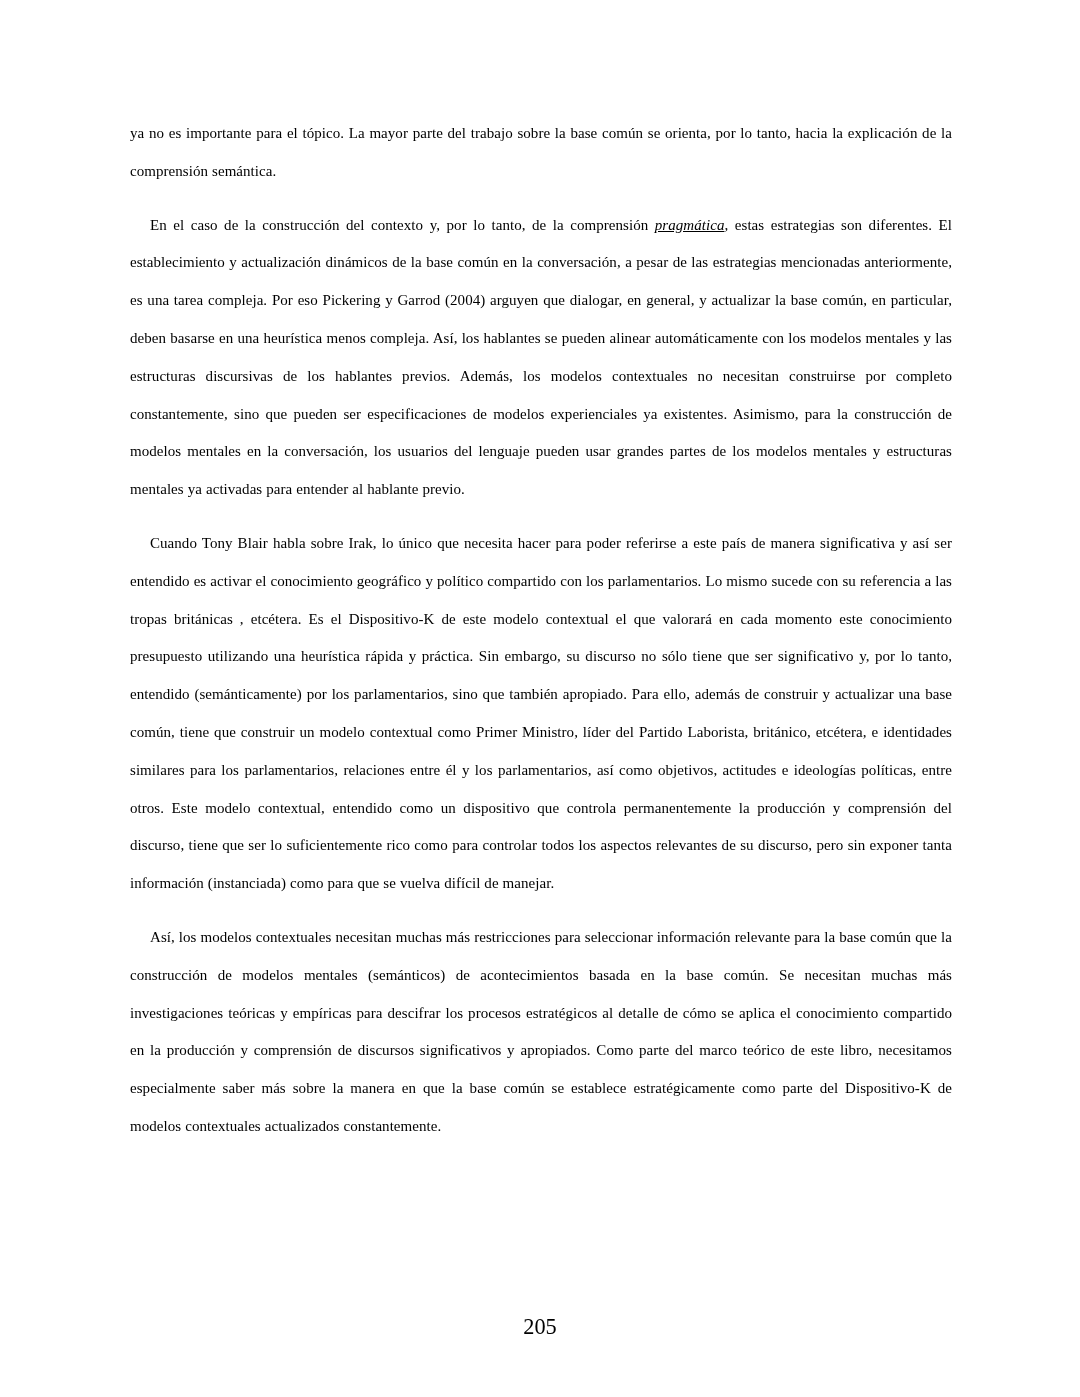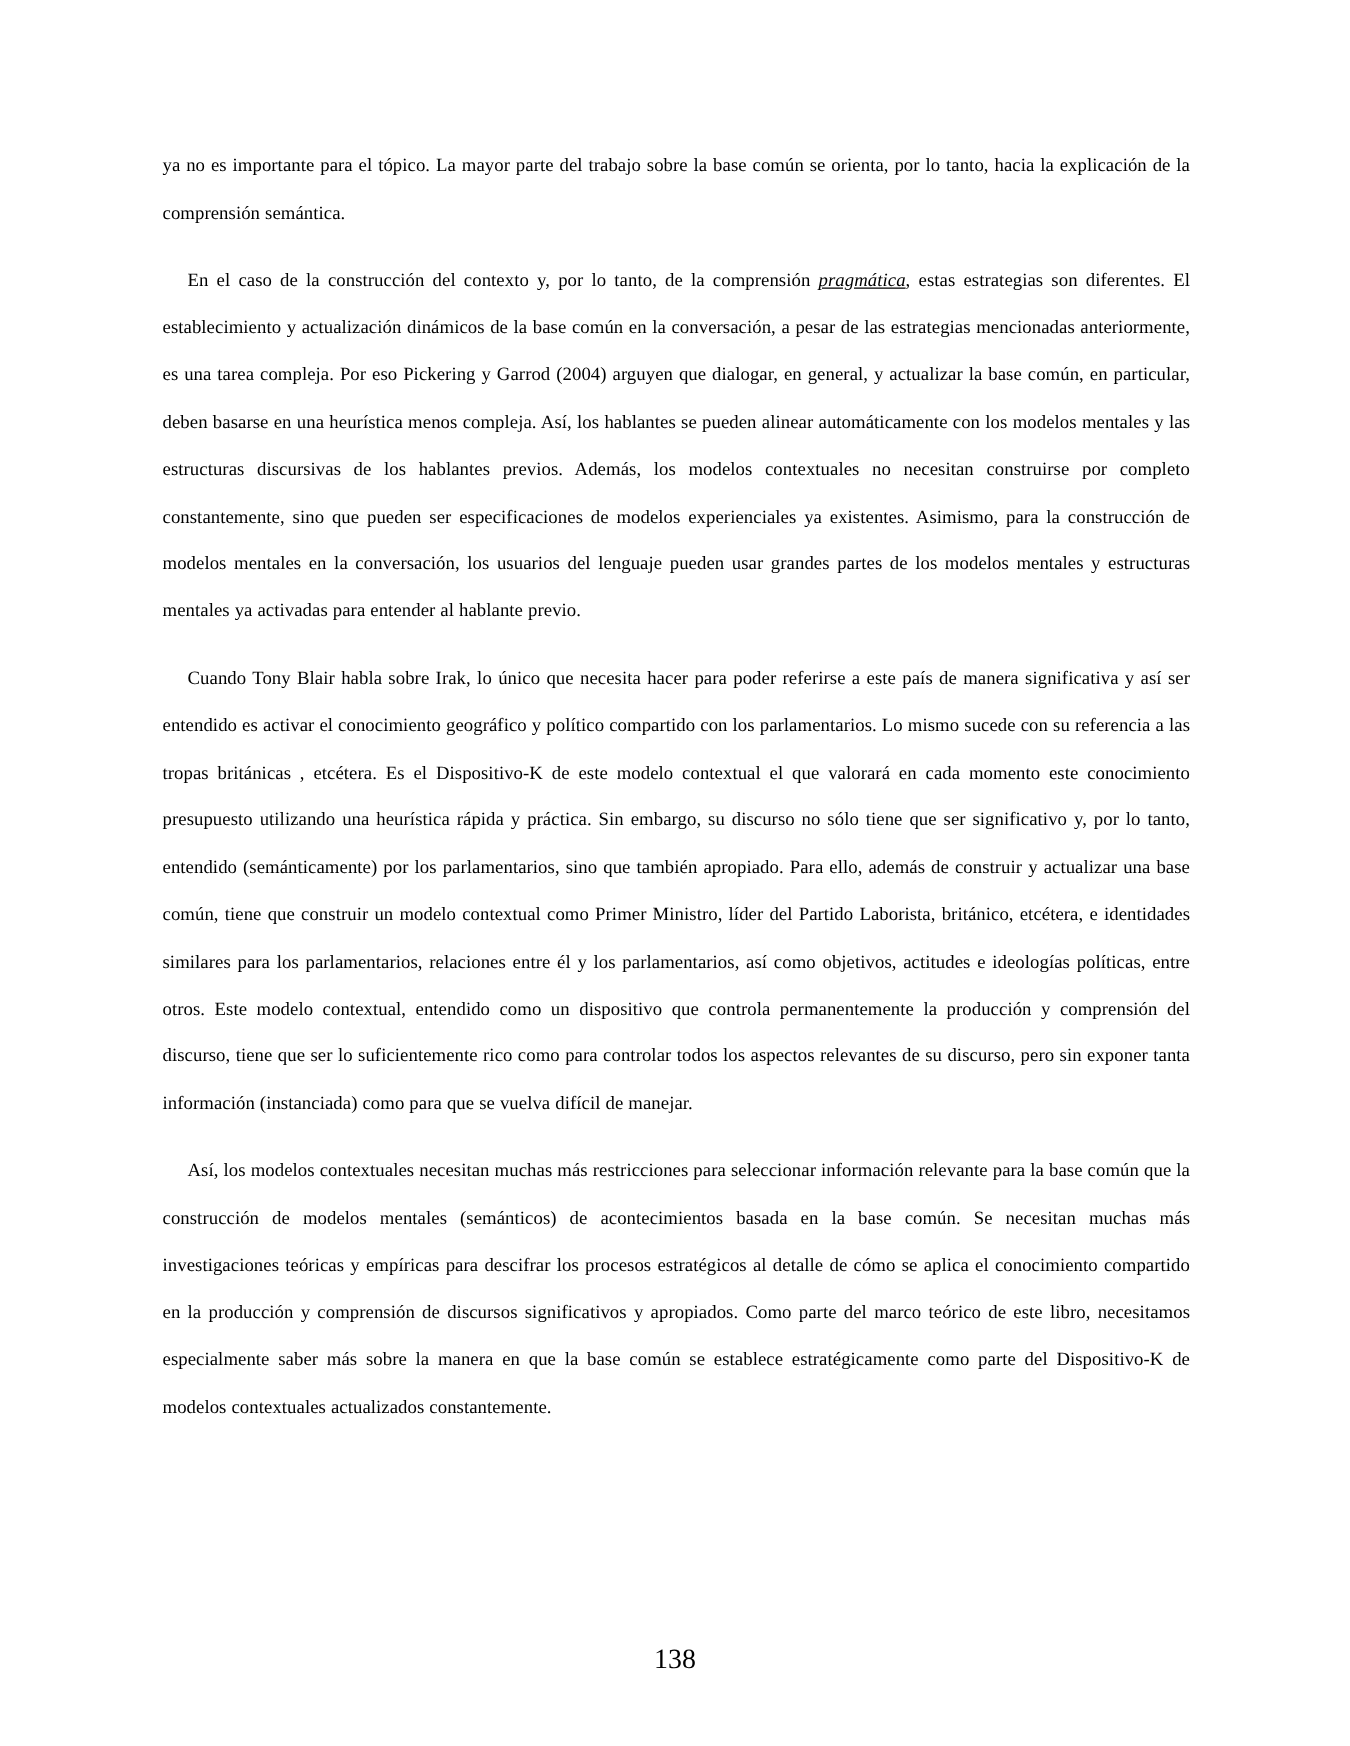--- a/index.html
+++ b/index.html
@@ -63,15 +63,15 @@
     <p class="para">ya no es importante para el tópico. La mayor parte del trabajo sobre la base común se orienta, por lo tanto, hacia la explicación de la comprensión semántica.</p>
 
     <p class="para indent"><span>En el caso de la construcción del contexto y, por lo tanto, de la comprensión </span><i class="em">pragmática</i><span>, estas estrategias son diferentes. El establecimiento y actualización dinámicos de la base común en la conversación, a pesar de las estrategias mencionadas anteriormente, es una tarea compleja. Por eso Pickering y Garrod (2004) arguyen que dialogar, en general, y actualizar la base común, en particular, deben basarse en una heurística menos compleja. Así, los hablantes se pueden alinear automáticamente con los modelos mentales y las estructuras discursivas de los hablantes previos. Además, los modelos contextuales no necesitan construirse por completo constantemente, sino que pueden ser especificaciones de modelos experienciales ya existentes. Asimismo, para la construcción de modelos mentales en la conversación, los usuarios del lenguaje pueden usar grandes partes de los modelos mentales y estructuras mentales ya activadas para entender al hablante previo.</span></p>
 
     <p class="para indent">Cuando Tony Blair habla sobre Irak, lo único que necesita hacer para poder referirse a este país de manera significativa y así ser entendido es activar el conocimiento geográfico y político compartido con los parlamentarios. Lo mismo sucede con su referencia a las tropas británicas , etcétera. Es el Dispositivo-K de este modelo contextual el que valorará en cada momento este conocimiento presupuesto utilizando una heurística rápida y práctica. Sin embargo, su discurso no sólo tiene que ser significativo y, por lo tanto, entendido (semánticamente) por los parlamentarios, sino que también apropiado. Para ello, además de construir y actualizar una base común, tiene que construir un modelo contextual como Primer Ministro, líder del Partido Laborista, británico, etcétera, e identidades similares para los parlamentarios, relaciones entre él y los parlamentarios, así como objetivos, actitudes e ideologías políticas, entre otros. Este modelo contextual, entendido como un dispositivo que controla permanentemente la producción y comprensión del discurso, tiene que ser lo suficientemente rico como para controlar todos los aspectos relevantes de su discurso, pero sin exponer tanta información (instanciada) como para que se vuelva difícil de manejar.</p>
 
     <p class="para indent">Así, los modelos contextuales necesitan muchas más restricciones para seleccionar información relevante para la base común que la construcción de modelos mentales (semánticos) de acontecimientos basada en la base común. Se necesitan muchas más investigaciones teóricas y empíricas para descifrar los procesos estratégicos al detalle de cómo se aplica el conocimiento compartido en la producción y comprensión de discursos significativos y apropiados. Como parte del marco teórico de este libro, necesitamos especialmente saber más sobre la manera en que la base común se establece estratégicamente como parte del Dispositivo-K de modelos contextuales actualizados constantemente.</p>
 
   </div>
 
-  <div class="page-number">138</div>
+  <div class="page-number">205</div>
 
 </div>
 
 </body></html>

